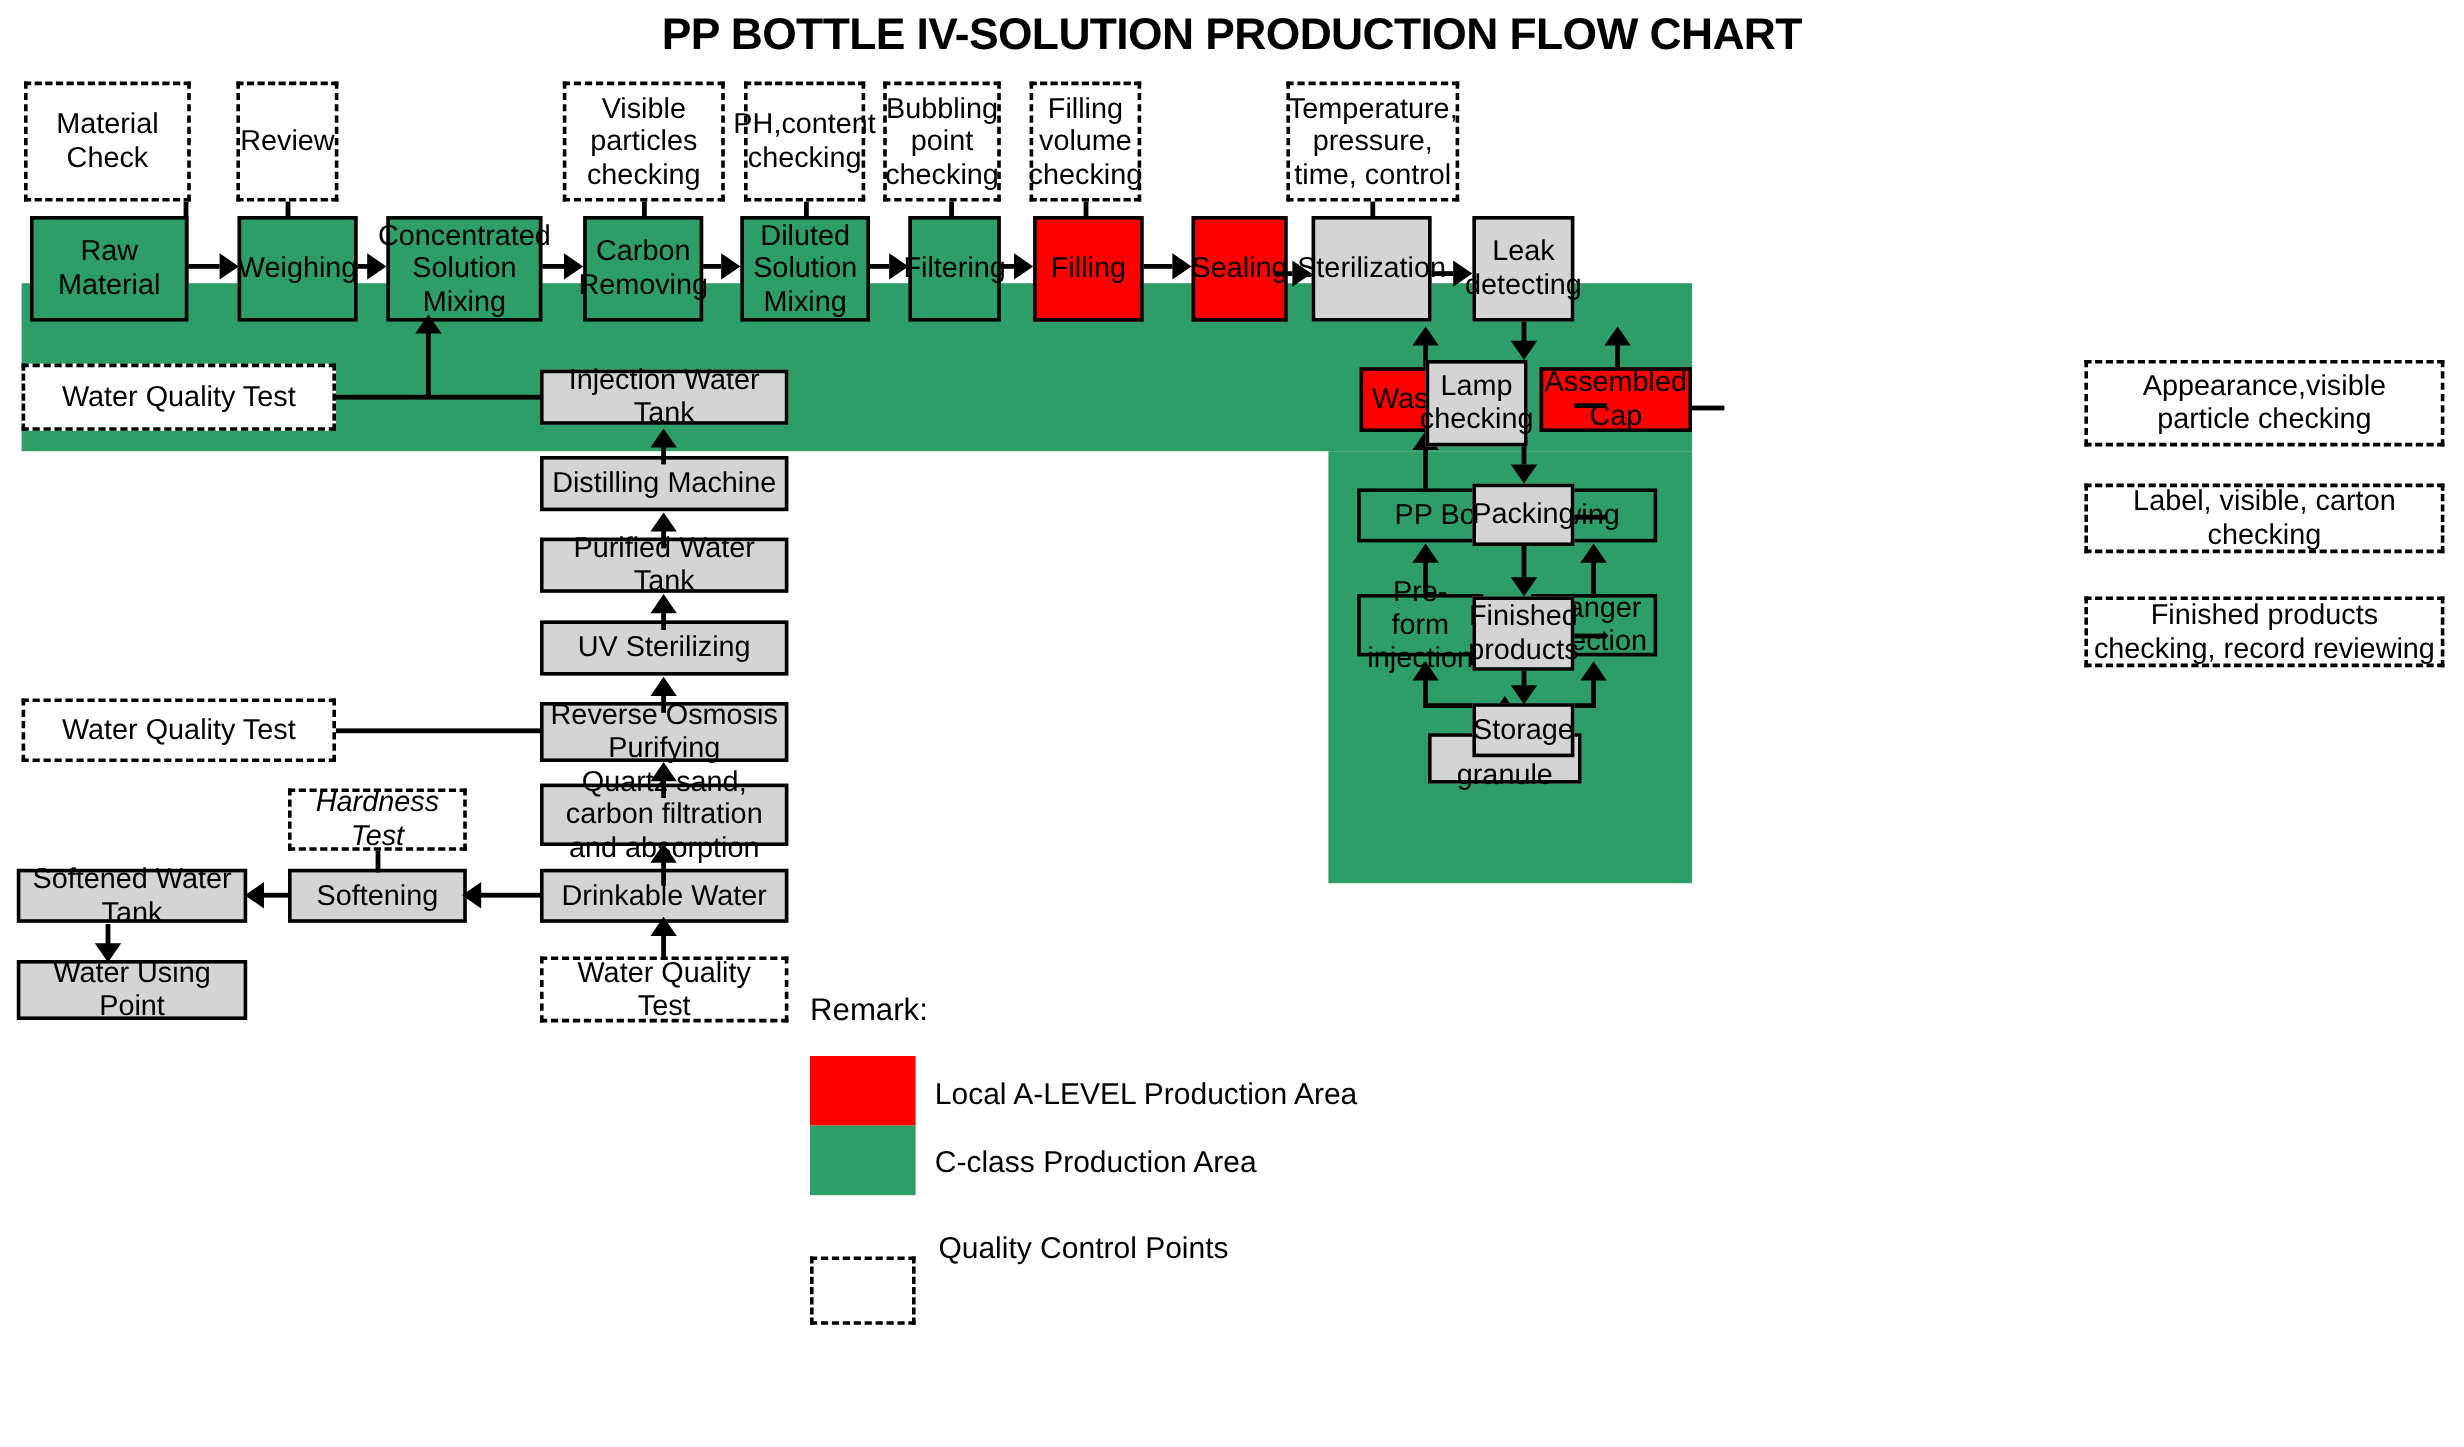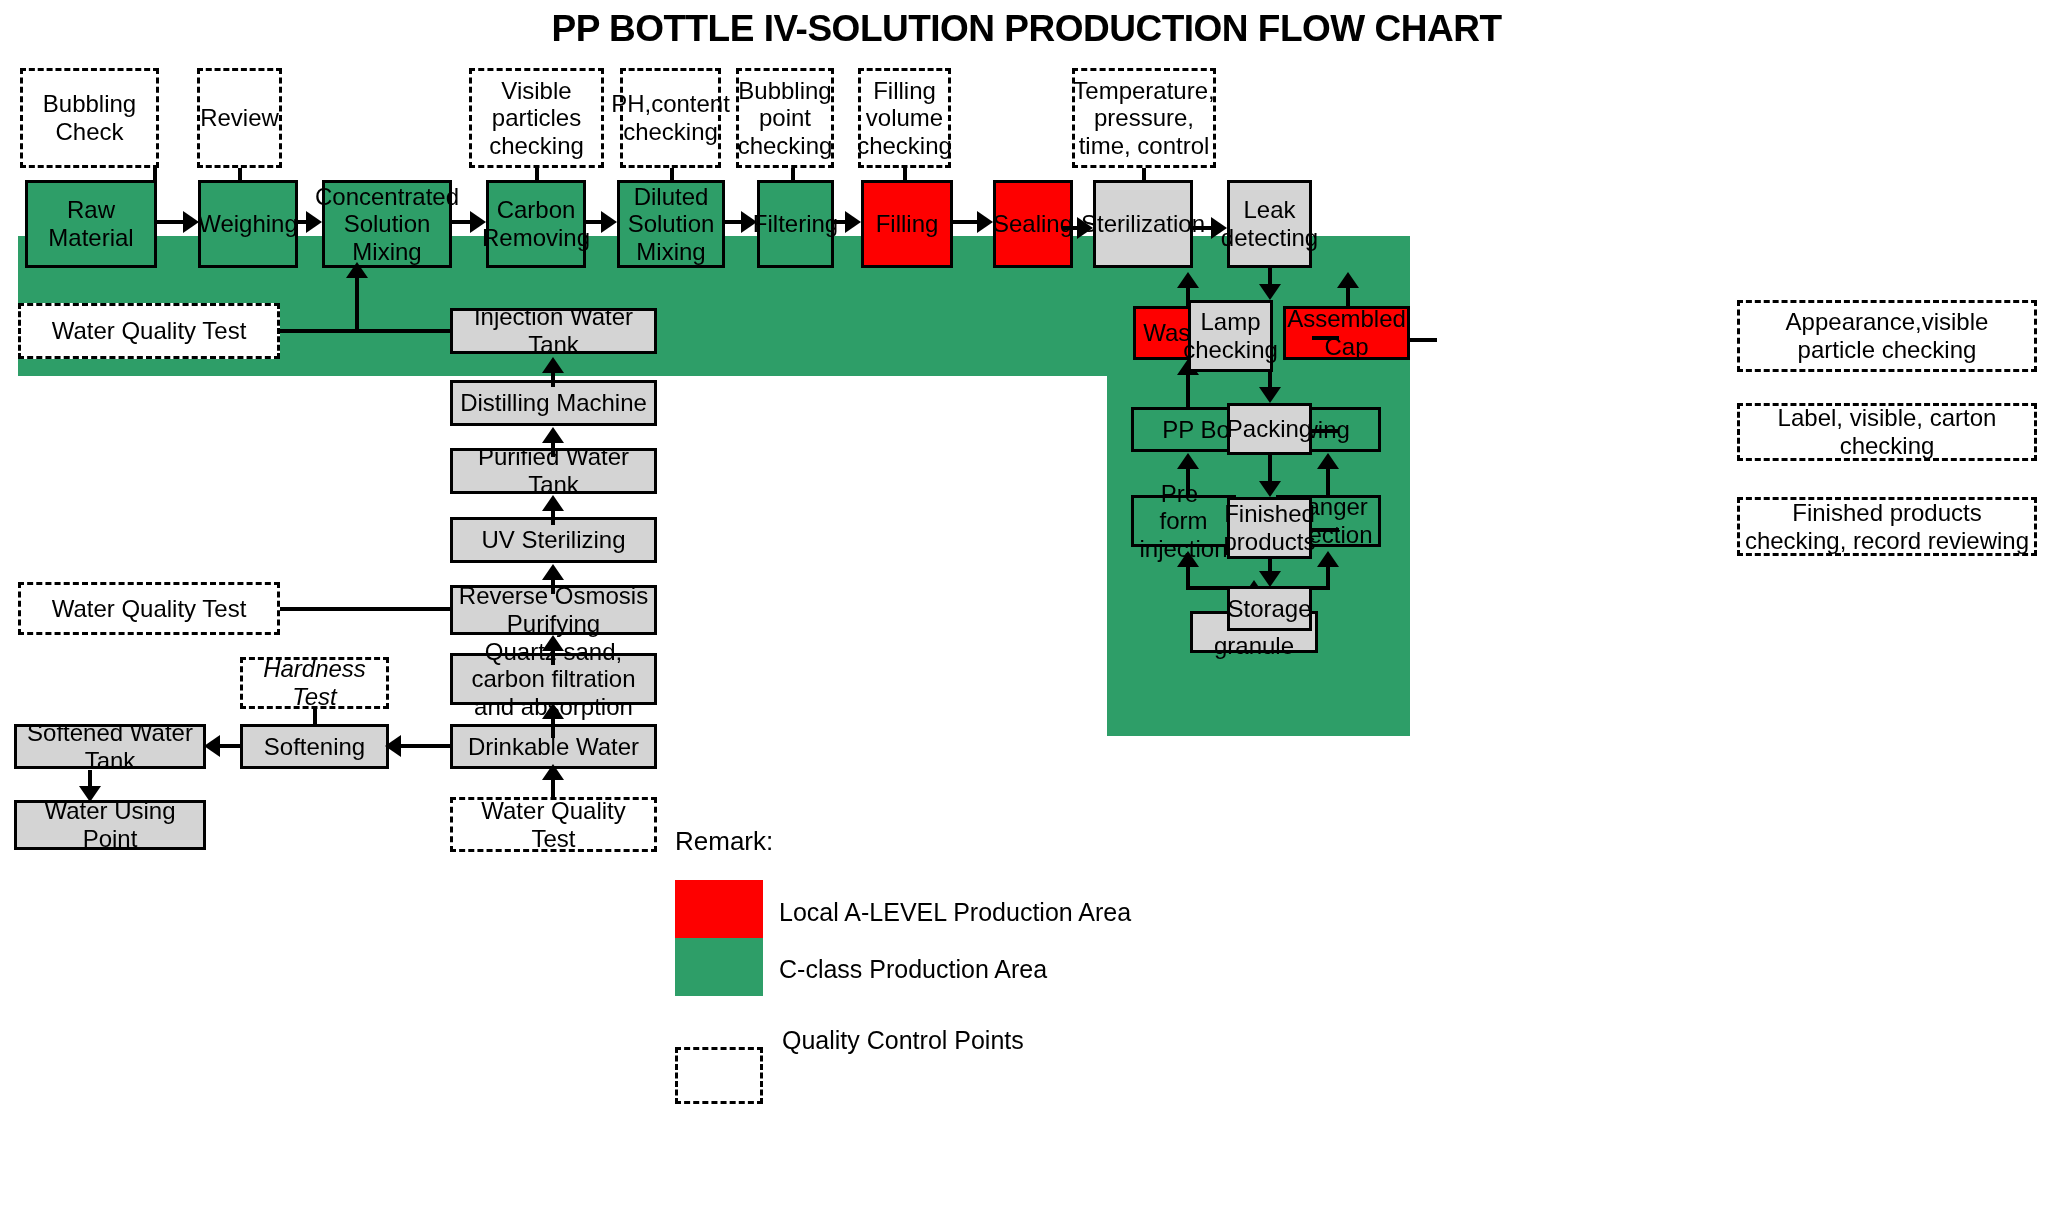--- a/index.html
+++ b/index.html
@@ -57,21 +57,21 @@
 </head>
 <body>
 
 <div id="stage">
 
   <div class="zone green" style="left:18px;top:236px;width:1392px;height:140px;"></div>
   <div class="zone green" style="left:1107px;top:376px;width:303px;height:360px;"></div>
 
   <div id="title">PP BOTTLE IV-SOLUTION PRODUCTION FLOW CHART</div>
 
-  <div class="node dash" style="left:20px;top:68px;width:139px;height:100px;">Bubbling Check</div>
+  <div class="node dash" style="left:20px;top:68px;width:139px;height:100px;">Material Check</div>
   <div class="node dash" style="left:197px;top:68px;width:85px;height:100px;">Review</div>
   <div class="node dash" style="left:469px;top:68px;width:135px;height:100px;">Visible particles checking</div>
   <div class="node dash" style="left:620px;top:68px;width:101px;height:100px;">PH,content checking</div>
   <div class="node dash" style="left:736px;top:68px;width:98px;height:100px;">Bubbling point checking</div>
   <div class="node dash" style="left:858px;top:68px;width:93px;height:100px;">Filling volume checking</div>
   <div class="node dash" style="left:1072px;top:68px;width:144px;height:100px;">Temperature, pressure, time, control</div>
 
   <div class="ln v" style="left:153px;top:168px;height:68px;"></div>
   <div class="ln v" style="left:238px;top:168px;height:68px;"></div>
   <div class="ln v" style="left:535px;top:168px;height:68px;"></div>

